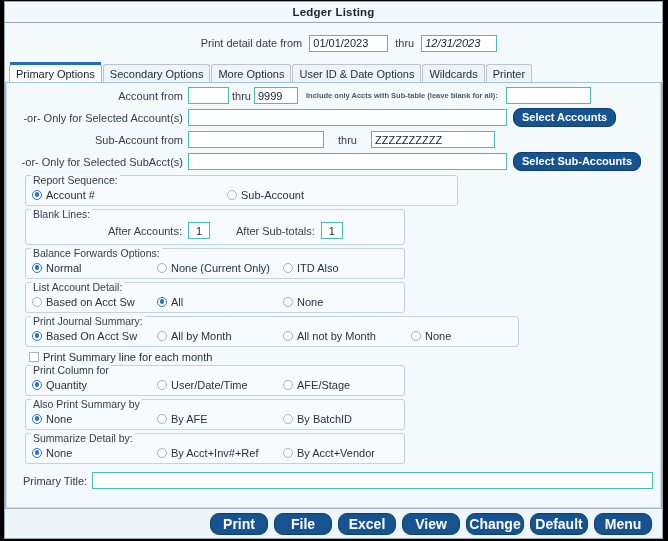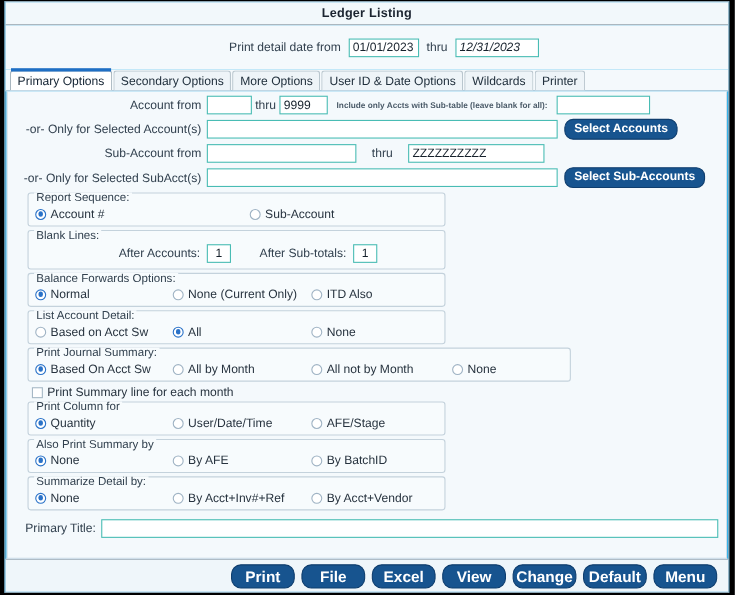--- a/index.html
+++ b/index.html
@@ -7,21 +7,21 @@
     width:668px;height:541px;
     background:#000;
     font-family:"Liberation Sans", sans-serif;
     font-size:11px;
     color:#1b2430;
     overflow:hidden;
   }
   .window{
     position:absolute;left:4px;top:1px;
     width:659px;height:538px;
-    background:#0ea5e9;
+    background:#eab308;
     border:1px solid #9aa7b0;
     box-sizing:border-box;
     display:flex;flex-direction:column;justify-content:flex-end;
   }
   
   .titlebar{
     height:20px;flex:0 0 20px;
     background:#f2f8fb;
     display:flex;align-items:center;justify-content:center;
     border-bottom:1px solid #9aa7b0;
@@ -173,21 +173,21 @@
 <body>
 
 <div class="window">
 
   <div class="titlebar">
     <span class="title">Ledger Listing</span>
   </div>
 
   <div class="datestrip">
     <span class="lbl">Print detail date from</span>
-    <input class="tf" style="width: 64px;" value="01/01/2023">
+    <input class="tf" style="width: 79px;" value="01/01/2023">
     <span class="lbl">thru</span>
     <input class="tf" style="width: 76px; font-style: italic;" value="12/31/2023">
   </div>
 
   <div class="tabbar">
     <div class="tab active">
         <span>Primary Options</span>
       </div>
     <div class="tab">
         <span>Secondary Options</span>
@@ -233,21 +233,21 @@
     </div>
 
     <div class="row">
       <span class="rlabel" style="width:170px;">-or- Only for Selected SubAcct(s)</span>
       <input class="tf" style="width: 319px; margin-left: 5px;" value="">
       <div class="pill" style="margin-left:6px;">
         <span>Select Sub-Accounts</span>
       </div>
     </div>
 
-    <div class="grp" style="width:380px;">
+    <div class="grp" style="width:433px;">
       <span class="cap">Report Sequence:</span>
       <div class="line">
         <div class="opt" style="width:195px;padding-left:6px;">
           <span class="radio on"></span>
           <span class="optlbl">Account #</span>
         </div>
         <div class="opt">
           <span class="radio"></span>
           <span class="optlbl">Sub-Account</span>
         </div>

